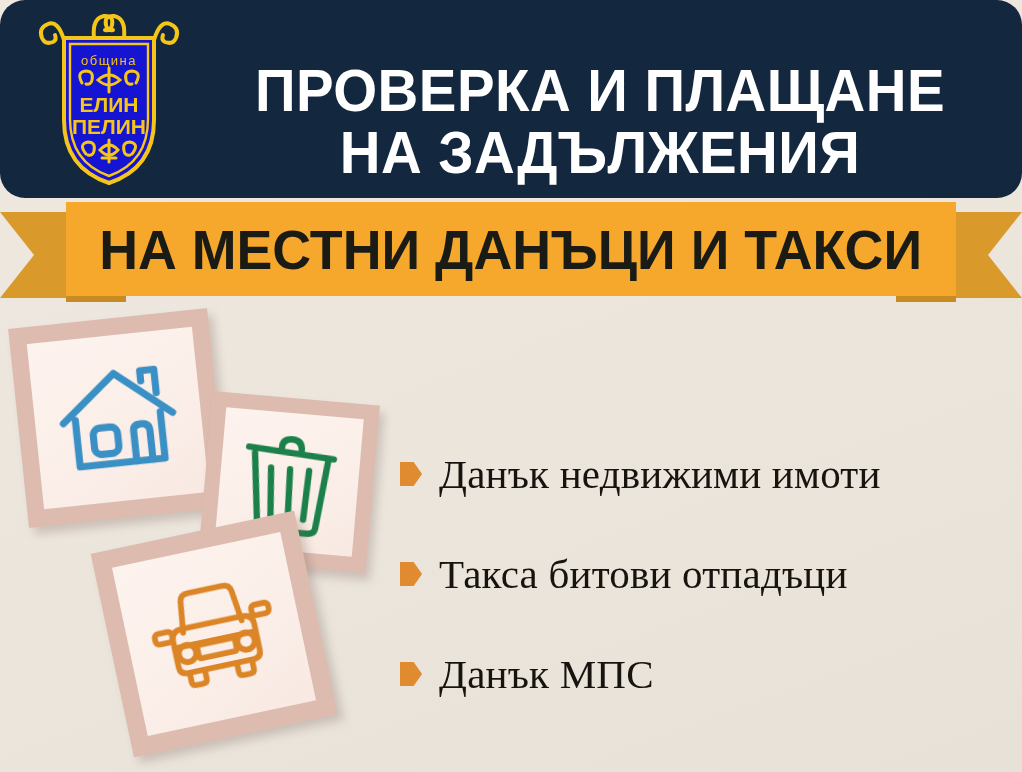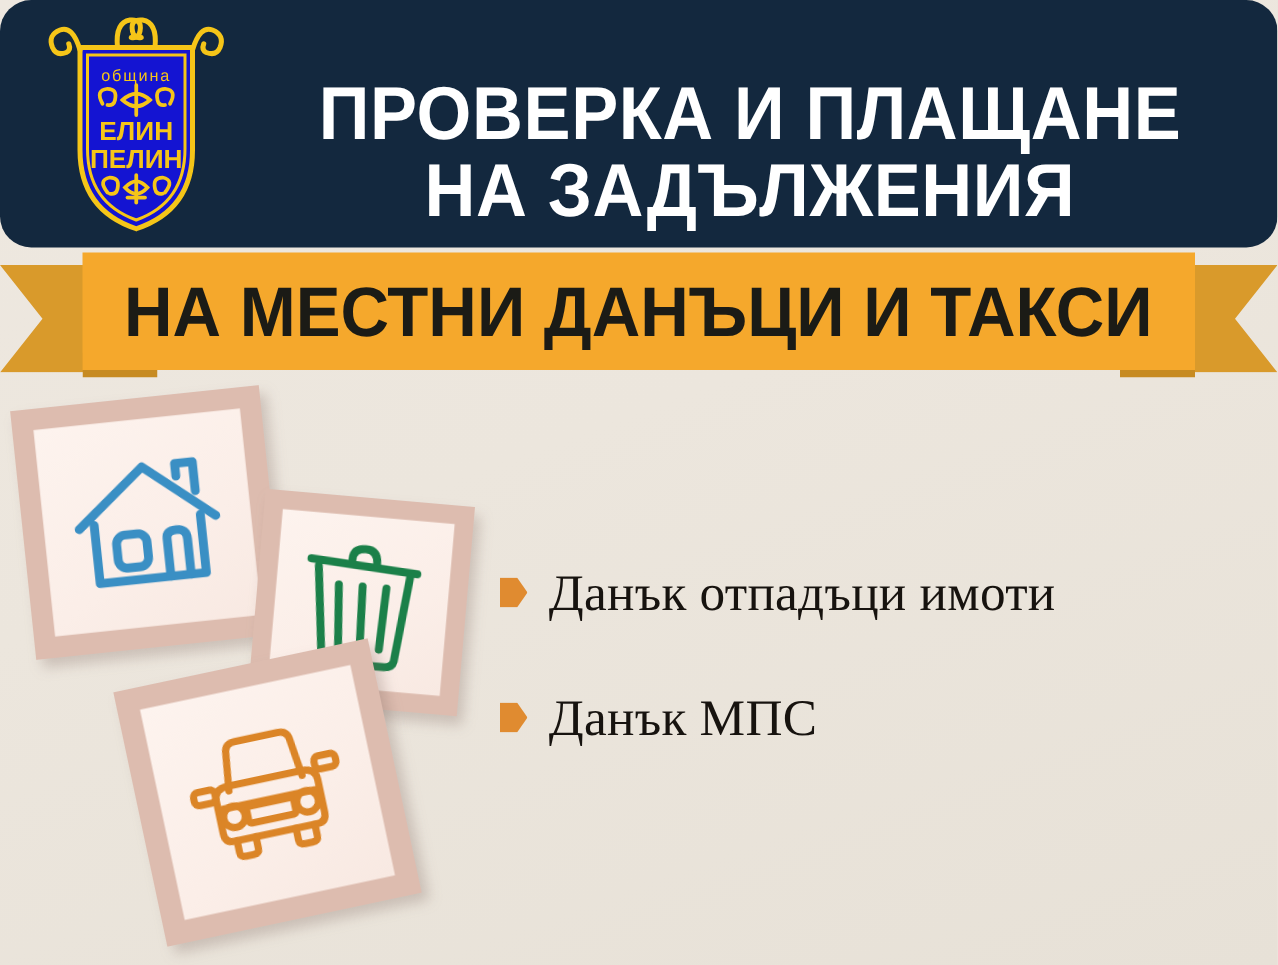--- a/index.html
+++ b/index.html
@@ -272,21 +272,25 @@
           <path d="M32 90 L32 100 Q32 104 37 104 L43 104 Q48 104 48 100 L48 90"></path>
           <path d="M82 90 L82 100 Q82 104 87 104 L93 104 Q98 104 98 100 L98 90"></path>
         </g>
       </svg>
     </div>
   </div>
 
   <div id="tax-list">
     <div class="tax-item">
       <span class="bullet"></span>
-      <span class="tax-label">Данък отпадъци имоти</span>
+      <span class="tax-label">Данък недвижими имоти</span>
+    </div>
+    <div class="tax-item">
+      <span class="bullet"></span>
+      <span class="tax-label">Такса битови отпадъци</span>
     </div>
     <div class="tax-item">
       <span class="bullet"></span>
       <span class="tax-label">Данък МПС</span>
     </div>
   </div>
 
 </div>
 
 </body></html>

